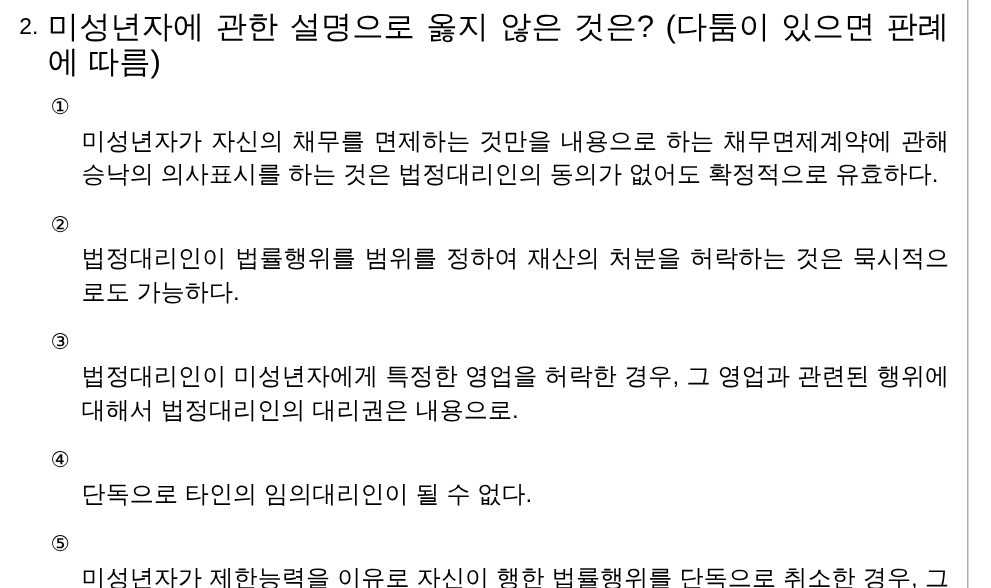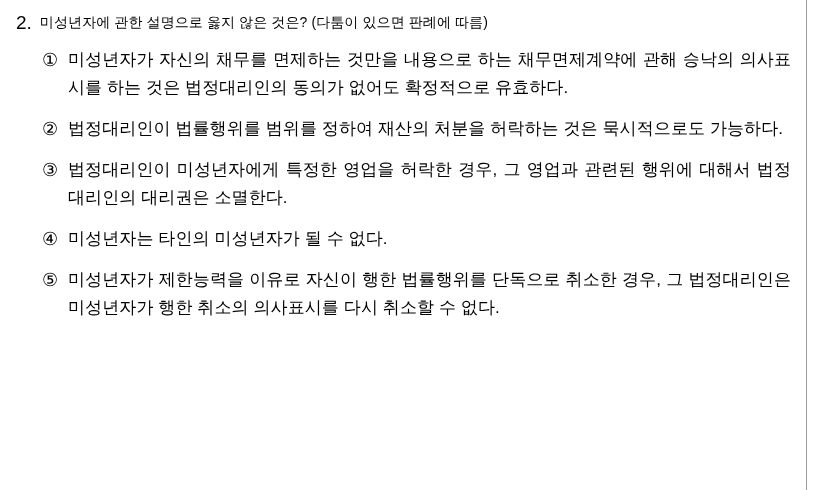--- a/index.html
+++ b/index.html
@@ -42,21 +42,21 @@
   }
   .q-num {
     flex: 0 0 auto;
     font-size: 19px;
     line-height: 29px;
     padding-right: 8px;
     white-space: nowrap;
   }
   .q-stem {
     flex: 1 1 auto;
-    font-size: 14px;
+    font-size: 26px;
     line-height: 29px;
     text-align: justify;
     text-justify: inter-character;
     letter-spacing: 0.1px;
   }
   .choices {
     margin-top: 9px;
     padding-left: 26px;
   }
   .choice {
@@ -69,25 +69,26 @@
   }
   .c-mark {
     flex: 0 0 auto;
     width: 26px;
     font-size: 18px;
     line-height: 28px;
     text-align: left;
   }
   .c-text {
     flex: 1 1 auto;
-    font-size: 17px;
+    font-size: 20px;
     line-height: 28px;
     text-align: justify;
     text-justify: inter-character;
     letter-spacing: 0.1px;
+    margin-top: 29px;
   }
   .c-text.no-justify {
     text-align: left;
   }
 </style>
 </head>
 <body>
 
 <div class="page">
 
@@ -107,26 +108,26 @@
         <span class="c-text">미성년자가 자신의 채무를 면제하는 것만을 내용으로 하는 채무면제계약에 관해 승낙의 의사표시를 하는 것은 법정대리인의 동의가 없어도 확정적으로 유효하다.</span>
       </div>
 
       <div class="choice">
         <span class="c-mark">②</span>
         <span class="c-text">법정대리인이 법률행위를 범위를 정하여 재산의 처분을 허락하는 것은 묵시적으로도 가능하다.</span>
       </div>
 
       <div class="choice">
         <span class="c-mark">③</span>
-        <span class="c-text">법정대리인이 미성년자에게 특정한 영업을 허락한 경우, 그 영업과 관련된 행위에 대해서 법정대리인의 대리권은 소멸한다.</span>
+        <span class="c-text">법정대리인이 미성년자에게 특정한 영업을 허락한 경우, 그 영업과 관련된 행위에 대해서 법정대리인의 대리권은 내용으로.</span>
       </div>
 
       <div class="choice">
         <span class="c-mark">④</span>
-        <span class="c-text no-justify">미성년자는 타인의 미성년자가 될 수 없다.</span>
+        <span class="c-text no-justify">단독으로 타인의 임의대리인이 될 수 없다.</span>
       </div>
 
       <div class="choice">
         <span class="c-mark">⑤</span>
         <span class="c-text">미성년자가 제한능력을 이유로 자신이 행한 법률행위를 단독으로 취소한 경우, 그 법정대리인은 미성년자가 행한 취소의 의사표시를 다시 취소할 수 없다.</span>
       </div>
 
     </div>
   </div>
 </div>

